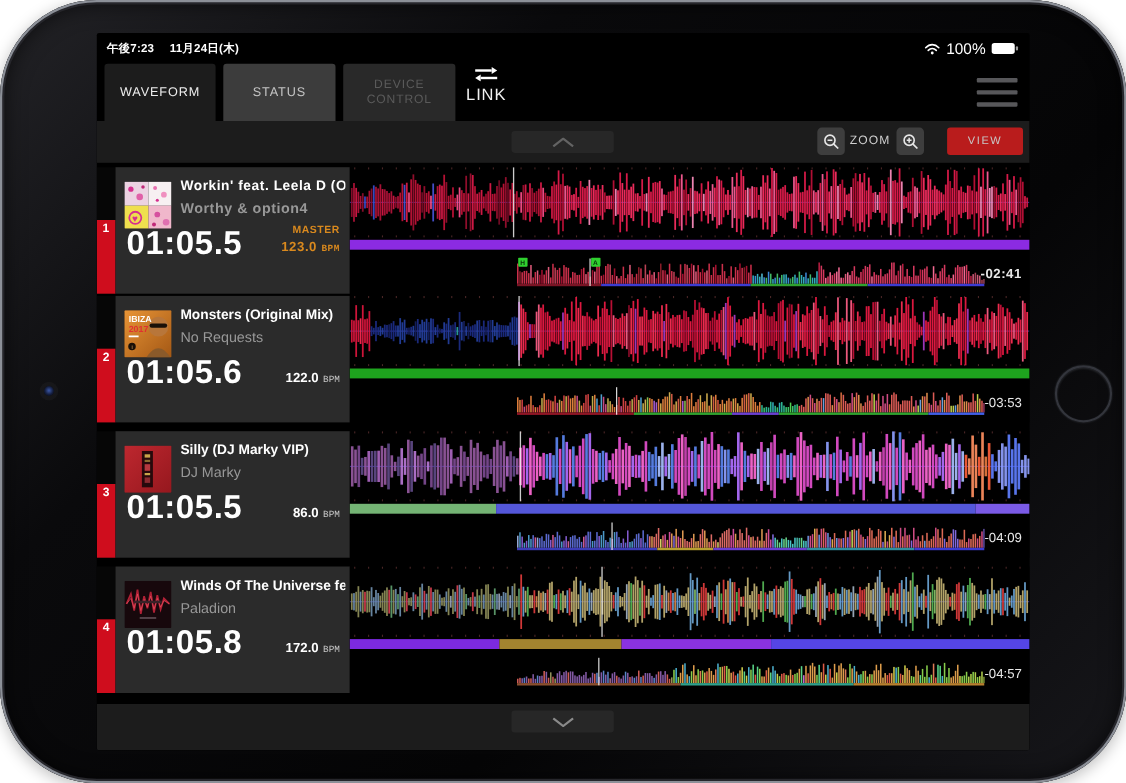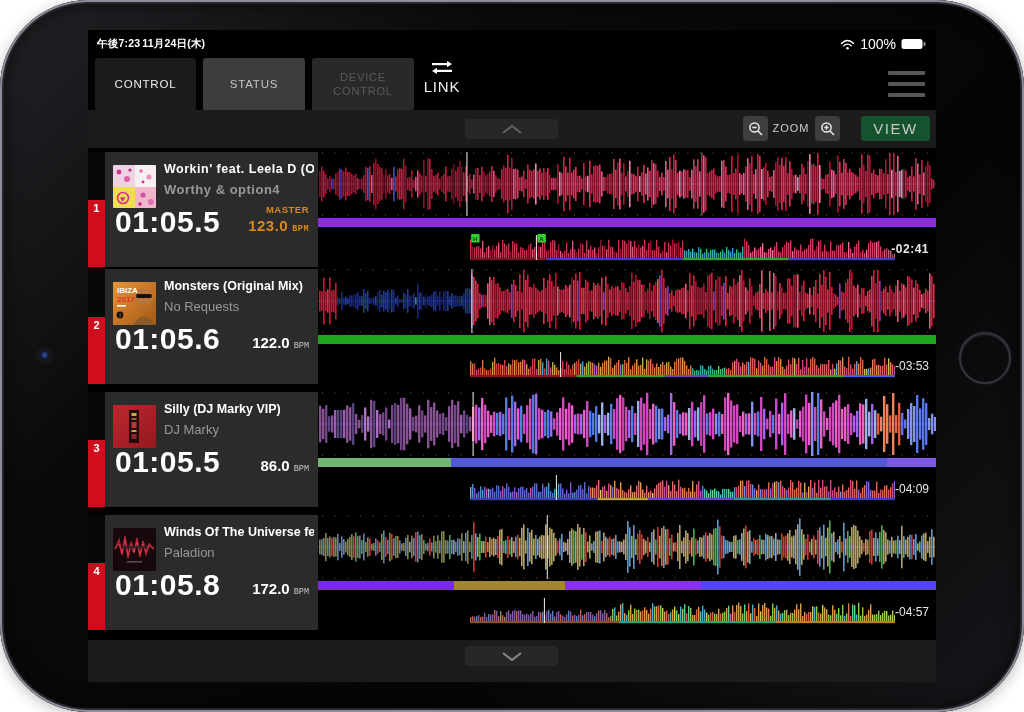--- a/index.html
+++ b/index.html
@@ -11,55 +11,55 @@
     box-shadow:inset 0 0 0 2px rgba(175,180,190,.75), inset 0 0 0 4px #26262b, inset 0 0 22px rgba(0,0,0,.85), 0 3px 14px rgba(0,0,0,.25);}
   .camera{position:absolute;left:40px;top:351px;width:9px;height:9px;border-radius:50%;
     background:radial-gradient(circle at 50% 45%,#3a57a8 0%,#141d3c 55%,#05070d 100%);
     box-shadow:0 0 0 4px rgba(255,255,255,.03);}
   .home-btn{position:absolute;left:959px;top:332px;width:48px;height:48px;border-radius:50%;
     border:2px solid #33353c;box-shadow:inset 0 1px 2px rgba(190,200,215,.18), 0 0 2px rgba(190,200,215,.2);}
   
   .screen{position:absolute;left:88px;top:30px;width:848px;height:652px;background:#000;overflow:hidden;border-radius:2px;}
   
   .sb-left{left:9px;top:7px;font-size:10.5px;font-weight:bold;color:#fff;letter-spacing:.2px;}
-  .sb-left span{margin-right:2px;}
+  .sb-left span{margin-right:14px;}
   .sb-right{right:10px;top:6px;display:flex;align-items:center;gap:5px;}
   .sb-batt-txt{font-size:14px;color:#fff;}
   
   .tab{top:28px;height:52px;display:flex;align-items:center;justify-content:center;text-align:center;
        font-size:11.5px;letter-spacing:.8px;border-radius:3px 3px 0 0;cursor:default;}
   .tab-waveform{left:7px;width:101px;background:#1c1c1c;color:#ececec;}
   .tab-status{left:115px;width:102px;background:#3c3c3c;color:#c4c4c4;}
   .tab-device{left:224px;width:102px;background:#292929;color:#5a5a5a;font-size:11px;line-height:1.3;}
   .tab-link{left:330px;top:31px;width:48px;height:48px;display:flex;flex-direction:column;align-items:center;color:#f0f0f0;font-size:15px;letter-spacing:.8px;}
   .tab-link .lbl{margin-top:4px;}
   .hamburger{left:800px;top:41px;width:37px;height:26px;display:flex;flex-direction:column;justify-content:space-between;}
   .hamburger div{height:4px;border-radius:1px;background:#57575a;}
   
   .toolbar{left:0;top:80px;width:848px;height:38px;background:#1c1c1c;}
   .btn-up,.btn-down{width:93px;height:20px;background:#272727;border-radius:3px;display:flex;align-items:center;justify-content:center;}
   .btn-up{left:377px;top:89px;}
   .zoom-btn{width:25px;height:25px;background:#3e3e3e;border-radius:4px;display:flex;align-items:center;justify-content:center;top:86px;}
   .zoom-out{left:655px;}  .zoom-in{left:727px;}
   .zoom-lbl{left:683px;top:92px;width:40px;text-align:center;font-size:11px;color:#cfcfcf;letter-spacing:1px;}
-  .btn-view{left:773px;top:86px;width:69px;height:25px;background:#14532d;border-radius:3px;display:flex;align-items:center;justify-content:center;font-size:15px;letter-spacing:1.5px;color:#c8c8c8;}
+  .btn-view{left:773px;top:86px;width:69px;height:25px;background:#b91c1c;border-radius:3px;display:flex;align-items:center;justify-content:center;font-size:10px;letter-spacing:1.5px;color:#c8c8c8;}
   
   #deck-list{left:0;top:122px;width:848px;}
   .deck{position:relative;height:115px;margin-bottom:8px;}
   .stripe{position:absolute;left:0;top:0;bottom:0;width:17px;background:#060606;}
   .stripe-red{position:absolute;left:0;right:0;top:48px;bottom:0;background:#cf0d1d;text-align:center;}
   .deck-num{font-size:11px;font-weight:bold;color:#fff;line-height:17px;}
   .info{position:absolute;left:17px;width:213px;top:0;bottom:0;background:#2b2b2b;}
   .art{position:absolute;left:8px;top:13px;width:43px;height:43px;overflow:hidden;border-radius:1px;}
   .title{position:absolute;left:59px;right:4px;top:10px;font-size:12.5px;font-weight:bold;color:#fff;white-space:nowrap;overflow:hidden;}
   .artist{position:absolute;left:59px;right:4px;top:30px;font-size:13px;color:#989898;white-space:nowrap;overflow:hidden;}
   .time{position:absolute;left:10px;top:53px;font-size:30px;font-weight:bold;color:#fff;letter-spacing:.5px;}
   .bpmbox{position:absolute;right:9px;top:52px;text-align:right;}
   .master{font-size:9.5px;font-weight:bold;color:#d9891e;letter-spacing:.5px;margin-bottom:2px;}
-  .bpmv{font-size:15px;font-weight:bold;color:#fff;text-align:right;}
+  .bpmv{font-size:12px;font-weight:bold;color:#fff;text-align:right;}
   .bpmu{font-size:8.5px;color:#c8c8c8;margin-left:4px;font-family:Liberation Mono, monospace;}
   .deck.master .bpmv,.deck.master .bpmu{color:#d9891e;}
   .deck:not(.master) .master{display:none;}
   .deck:not(.master) .bpmline{margin-top:13px;}
   .wave{position:absolute;left:230px;right:0;top:0;bottom:0;background:#000;}
   .mainwave{position:absolute;left:0;top:0;width:618px;height:64px;}
   .progress{position:absolute;left:0;right:0;top:66px;height:9px;background:#000;}
   .prog-seg{position:absolute;top:0;bottom:0;}
   .ovwave{position:absolute;left:152px;top:82px;width:425px;height:27px;}
   .remaining{position:absolute;right:7px;top:90px;font-size:12px;color:#e8e8e8;}
@@ -85,21 +85,21 @@
         <path d="M4,7.4 C5.2,6.2 6.5,5.6 8,5.6 C9.5,5.6 10.8,6.2 12,7.4" fill="none" stroke="#fff" stroke-width="1.6" stroke-linecap="round"></path>
         <circle cx="8" cy="10" r="1.4" fill="#fff"></circle>
       </svg>
       <span class="sb-batt-txt">100%</span>
       <svg width="25" height="12" viewBox="0 0 25 12">
         <rect x="0.5" y="1" width="21" height="10" rx="2.5" fill="#fff"></rect>
         <rect x="22.5" y="4" width="2" height="4" rx="1" fill="#fff" opacity="0.6"></rect>
       </svg>
     </div>
 
-    <div class="abs tab tab-waveform">CONTROL</div>
+    <div class="abs tab tab-waveform">WAVEFORM</div>
     <div class="abs tab tab-device">
         <span style="width:70px;display:inline-block;">DEVICE CONTROL</span>
       </div>
     <div class="abs tab tab-status">STATUS</div>
     <div class="abs tab-link">
       <svg width="24" height="13" viewBox="0 0 24 13">
         <rect x="2" y="2" width="15" height="2.2" fill="#fff"></rect>
           <polygon points="17,0 22,3.1 17,6.2" fill="#fff"></polygon>
         <rect x="7" y="8.8" width="15" height="2.2" fill="#fff"></rect>
           <polygon points="7,6.8 2,9.9 7,13" fill="#fff"></polygon>

